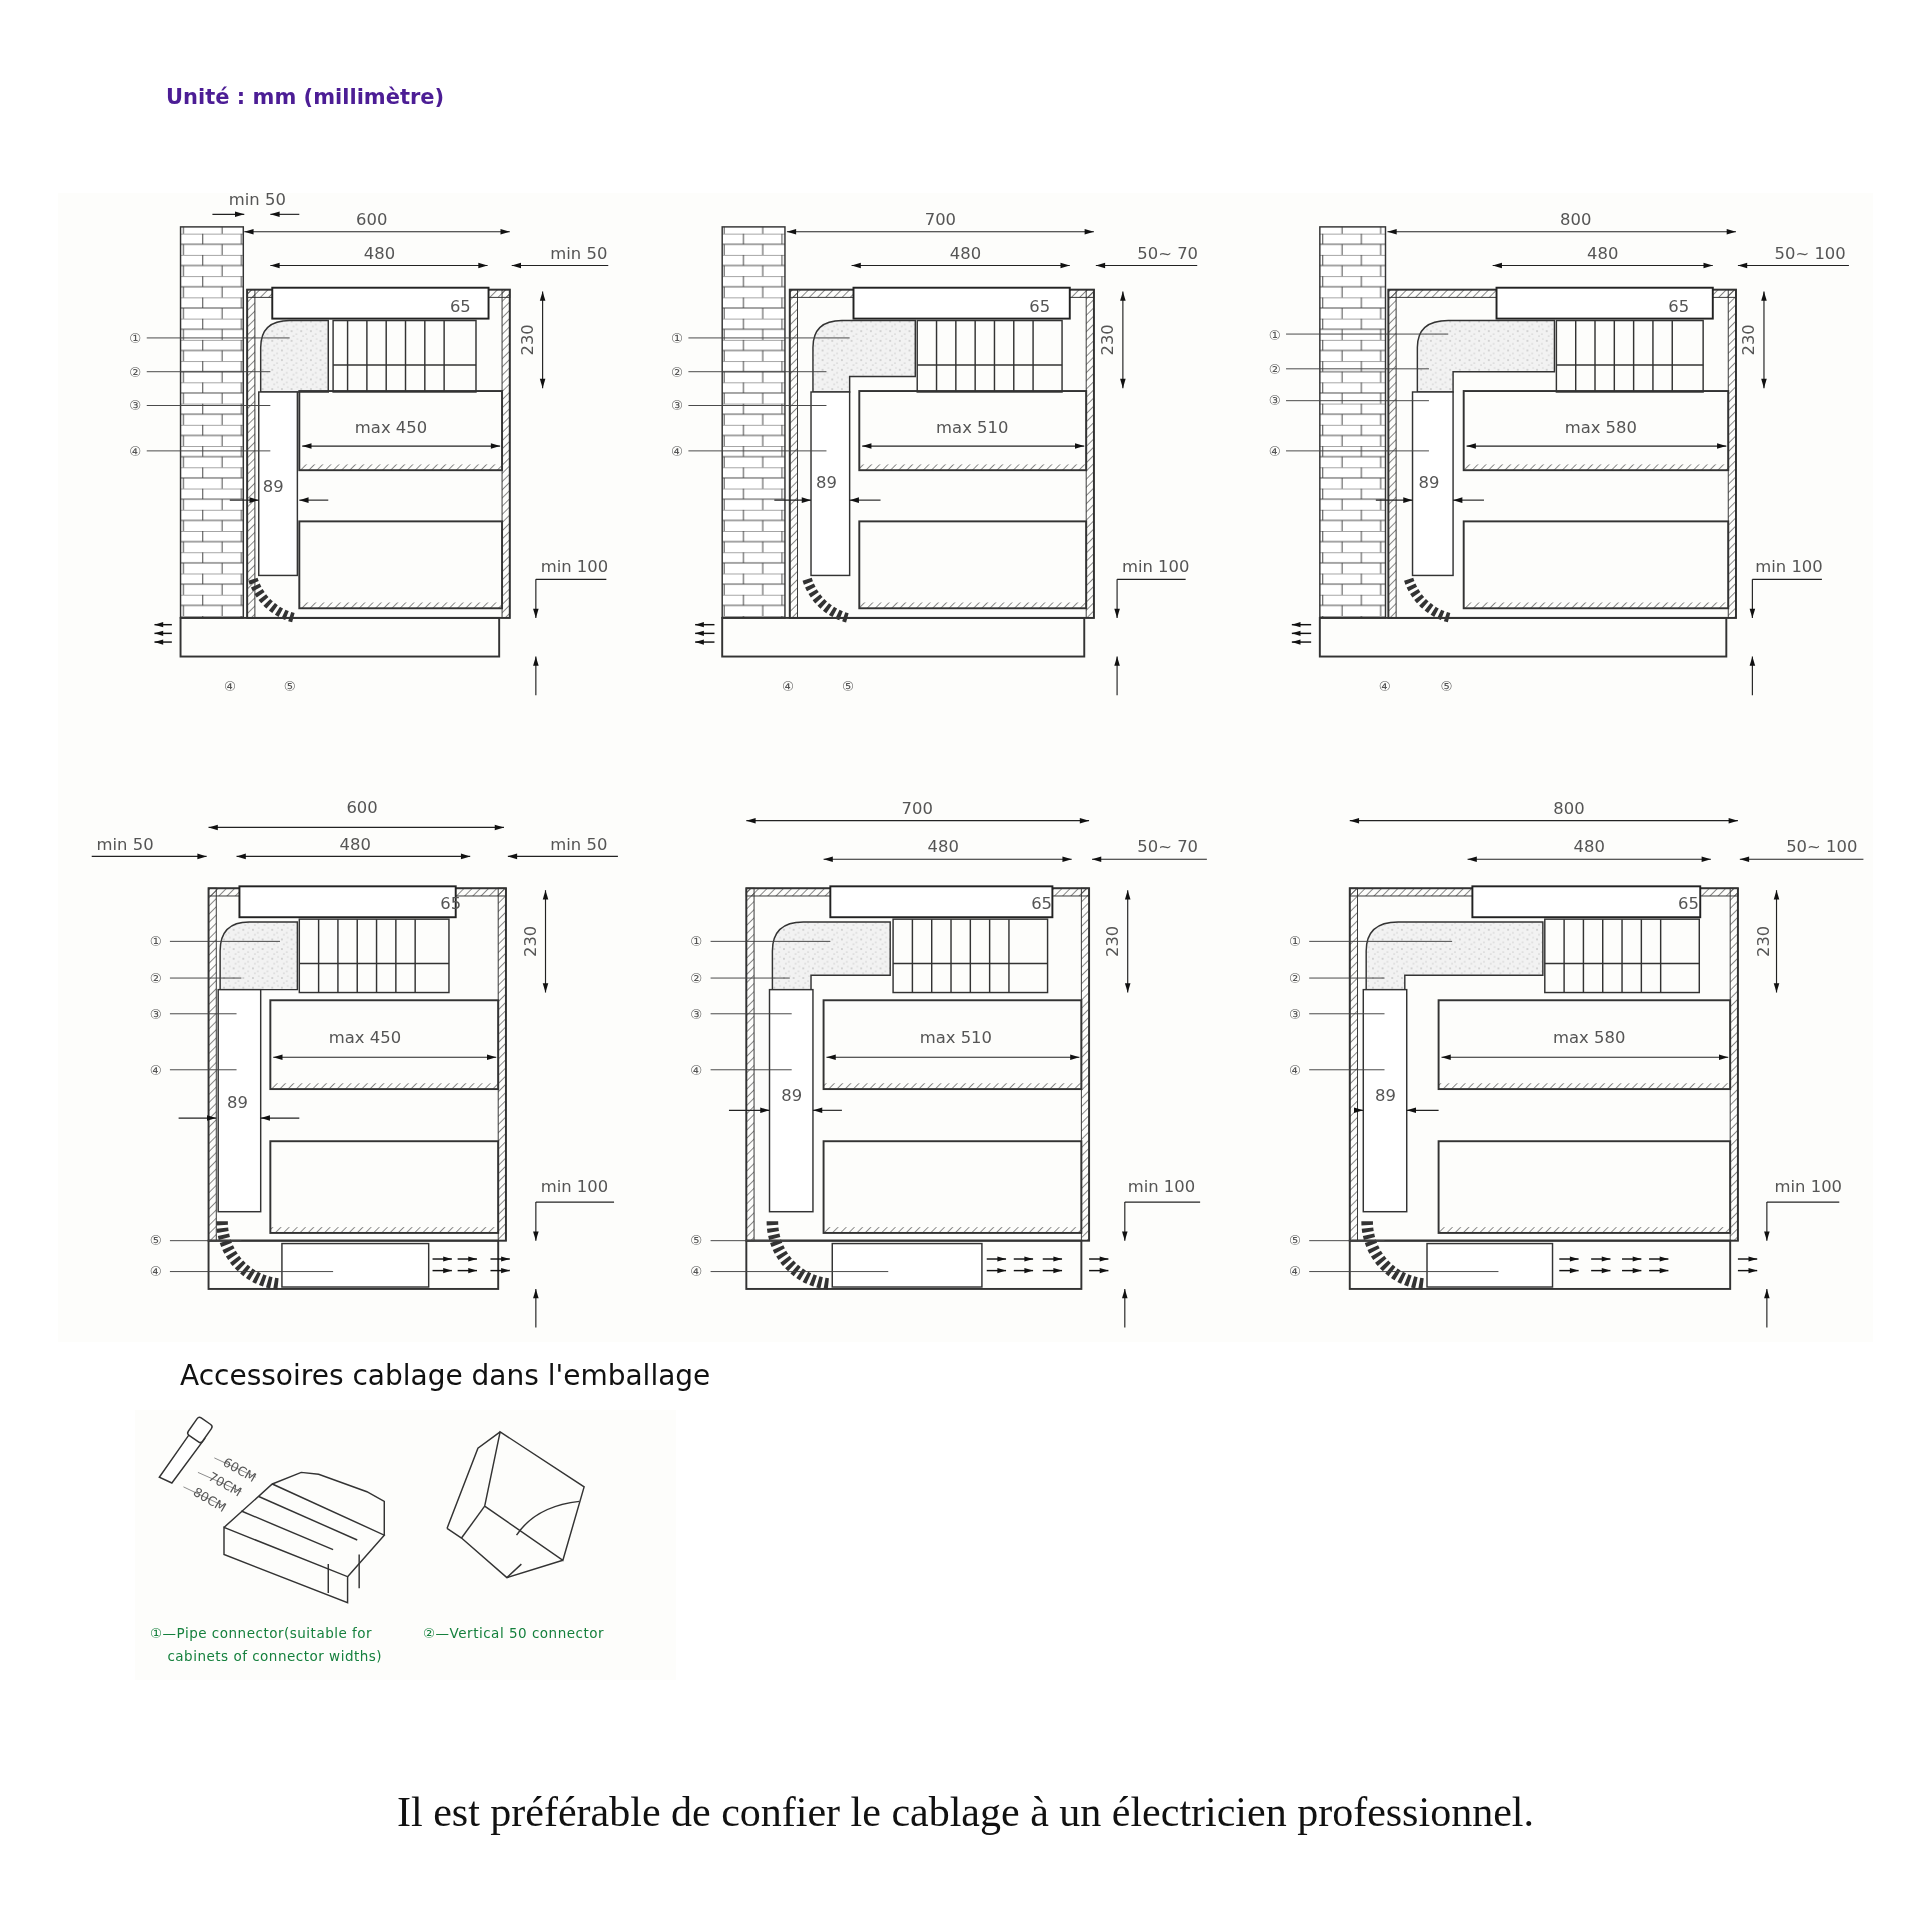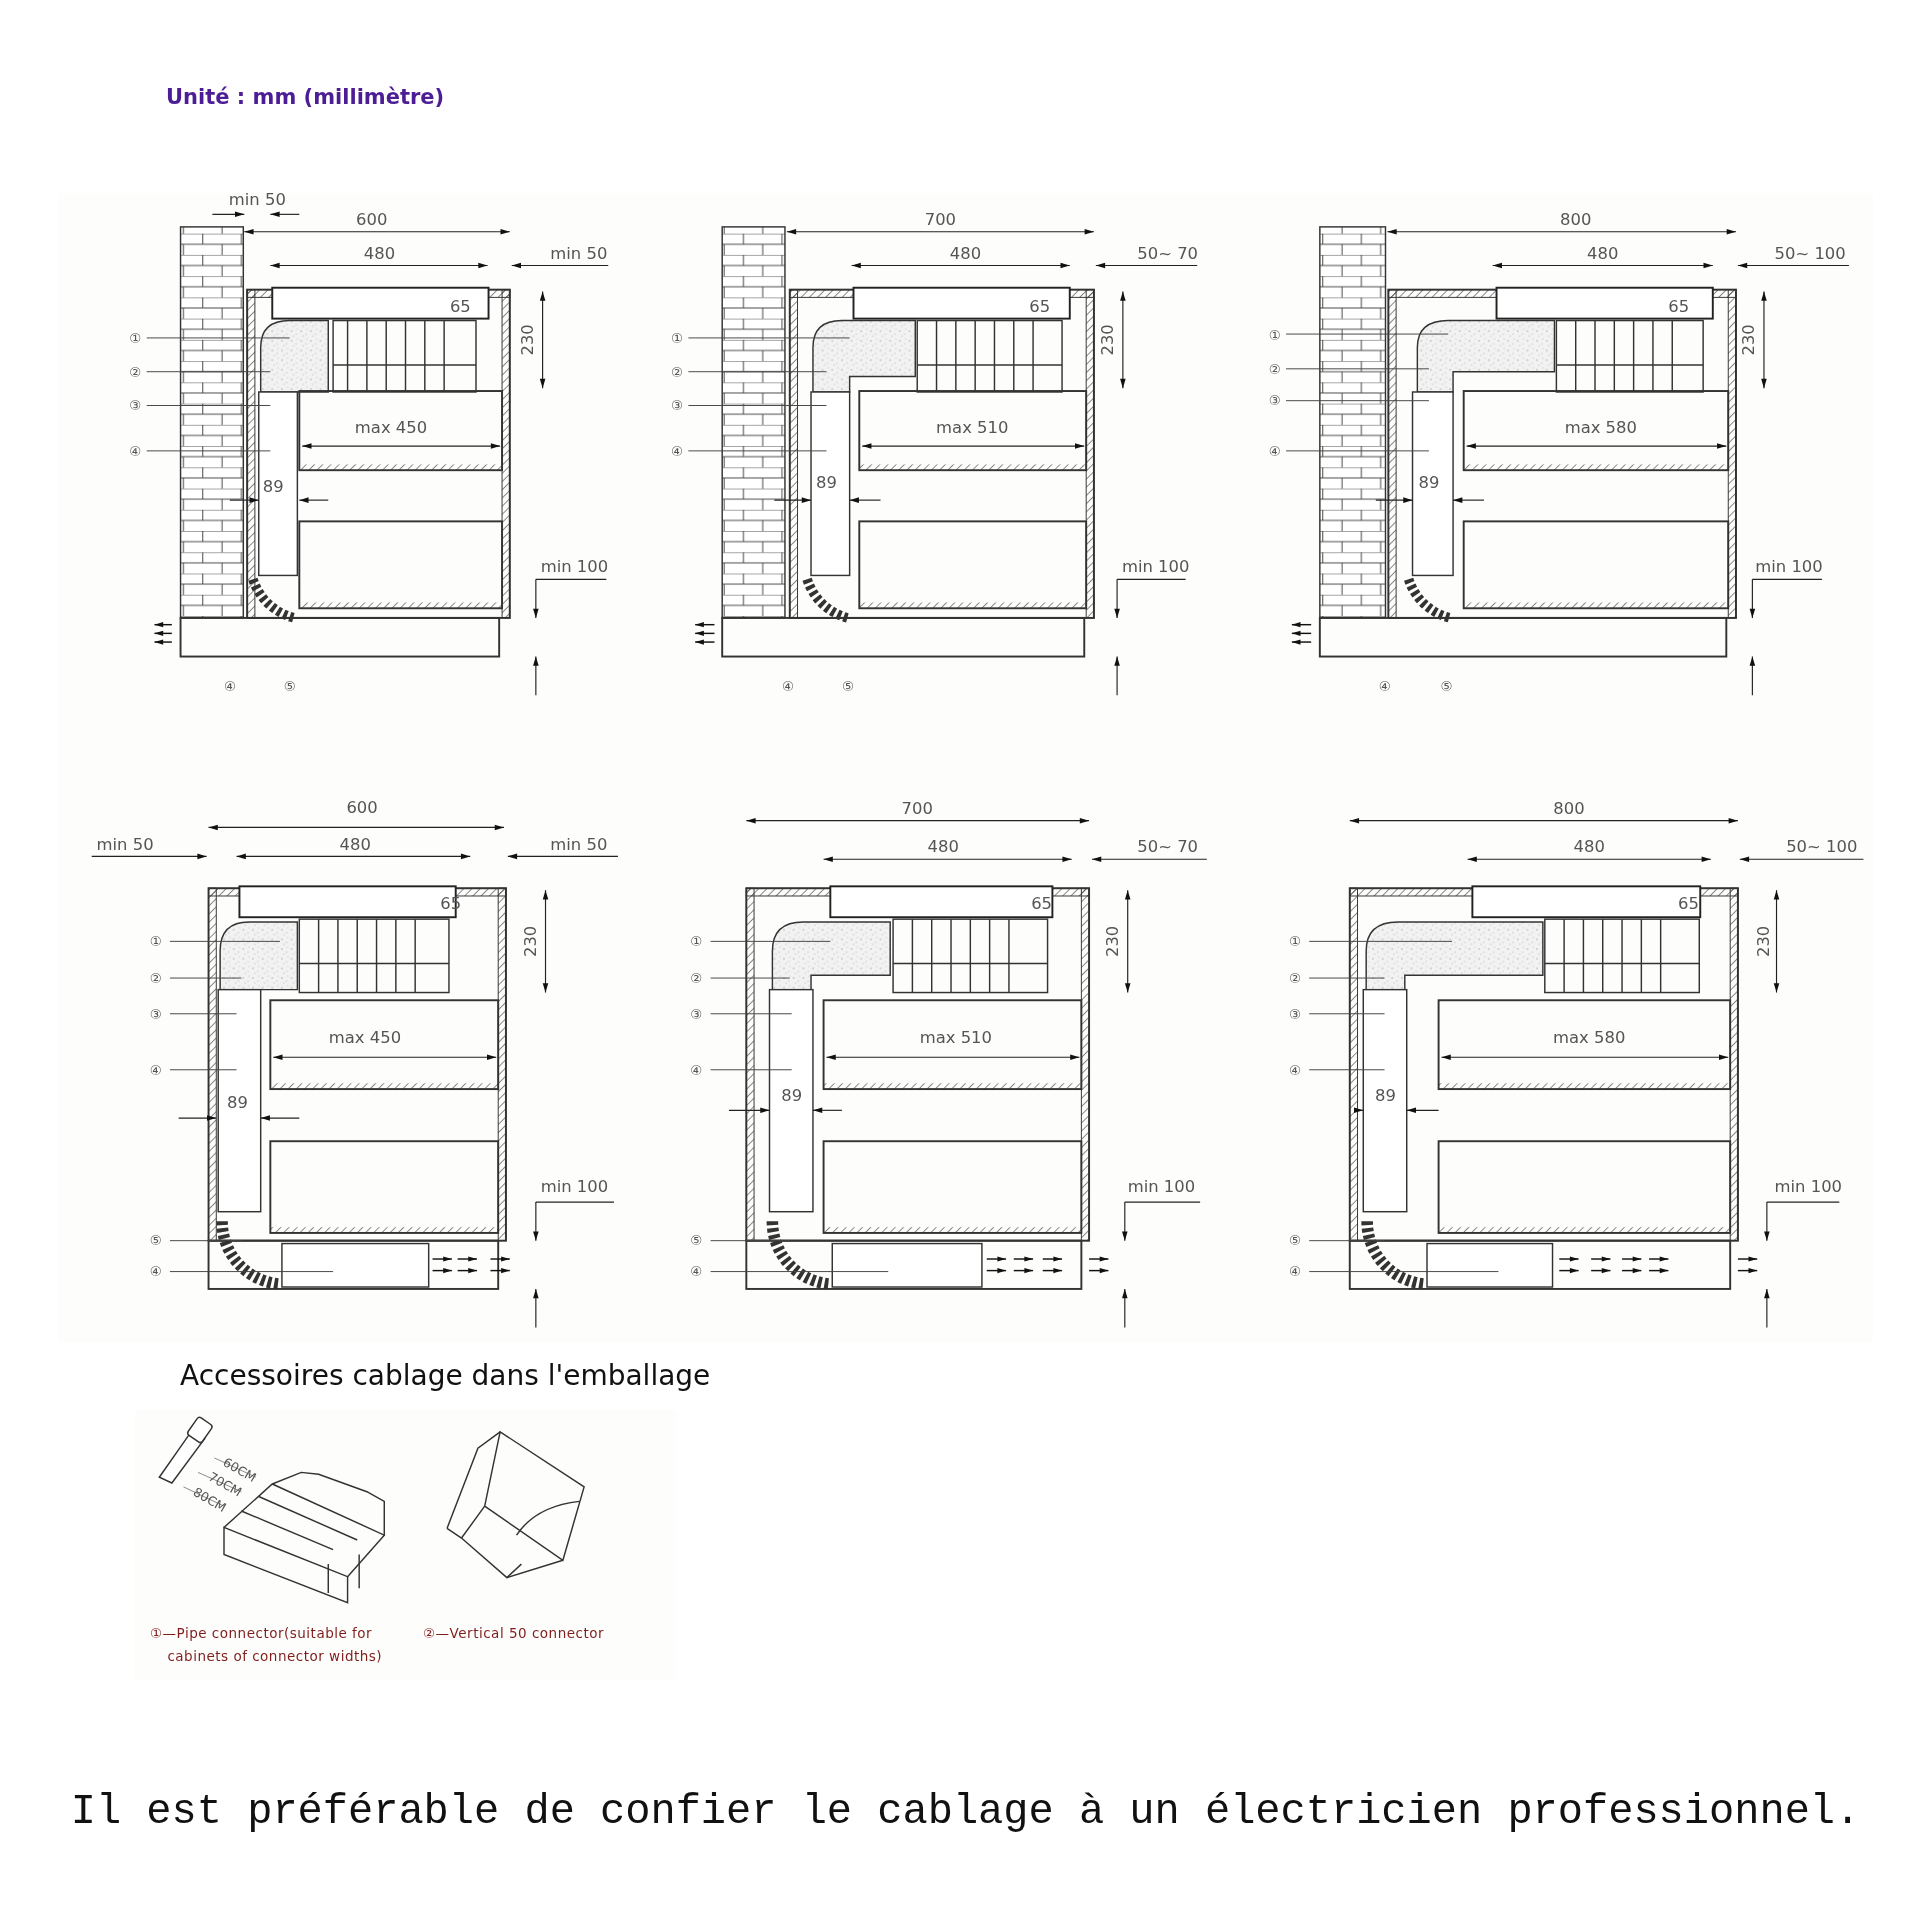--- a/index.html
+++ b/index.html
@@ -6,22 +6,22 @@
   body { width: 1931px; height: 1931px; position: relative; overflow: hidden;
          font-family: "DejaVu Sans", sans-serif; color: #111; }
   .unit-label { position: absolute; left: 166px; top: 85px; font-size: 21px; font-weight: bold; color: #4c1d95; }
   .panel-bg { position: absolute; left: 58px; top: 193px; width: 1815px; height: 1149px; background: #fdfdfb; }
   .diagram { position: absolute; }
   .diagram svg { overflow: visible; }
   .dim-text { font-family: "DejaVu Sans", sans-serif; font-size: 17px; fill: #555; }
   .callout-text { font-family: "DejaVu Sans", sans-serif; font-size: 14px; fill: #555; }
   .acc-title { position: absolute; left: 180px; top: 1359px; font-size: 28px; color: #111; }
   .acc-box { position: absolute; left: 135px; top: 1410px; width: 541px; height: 270px; background: #fdfdfb; }
-  .acc-caption { position: absolute; font-size: 13.5px; color: #7f1d1d; line-height: 23px; letter-spacing: 0.5px; font-family: "DejaVu Sans", sans-serif; }
-  .footer-note { position: absolute; left: 0; width: 1931px; top: 1788px; text-align: center; font-size: 42px; color: #111; font-family: Liberation Mono, monospace; }
+  .acc-caption { position: absolute; font-size: 13.5px; color: #15803d; line-height: 23px; letter-spacing: 0.5px; font-family: "DejaVu Sans", sans-serif; }
+  .footer-note { position: absolute; left: 0; width: 1931px; top: 1788px; text-align: center; font-size: 42px; color: #111; font-family: Liberation Serif, serif; }
 </style>
 </head>
 <body>
 
 <div class="panel-bg"></div>
 
 <div class="unit-label">Unité : mm (millimètre)</div>
 
 <svg width="0" height="0" style="position:absolute">
   <defs>

